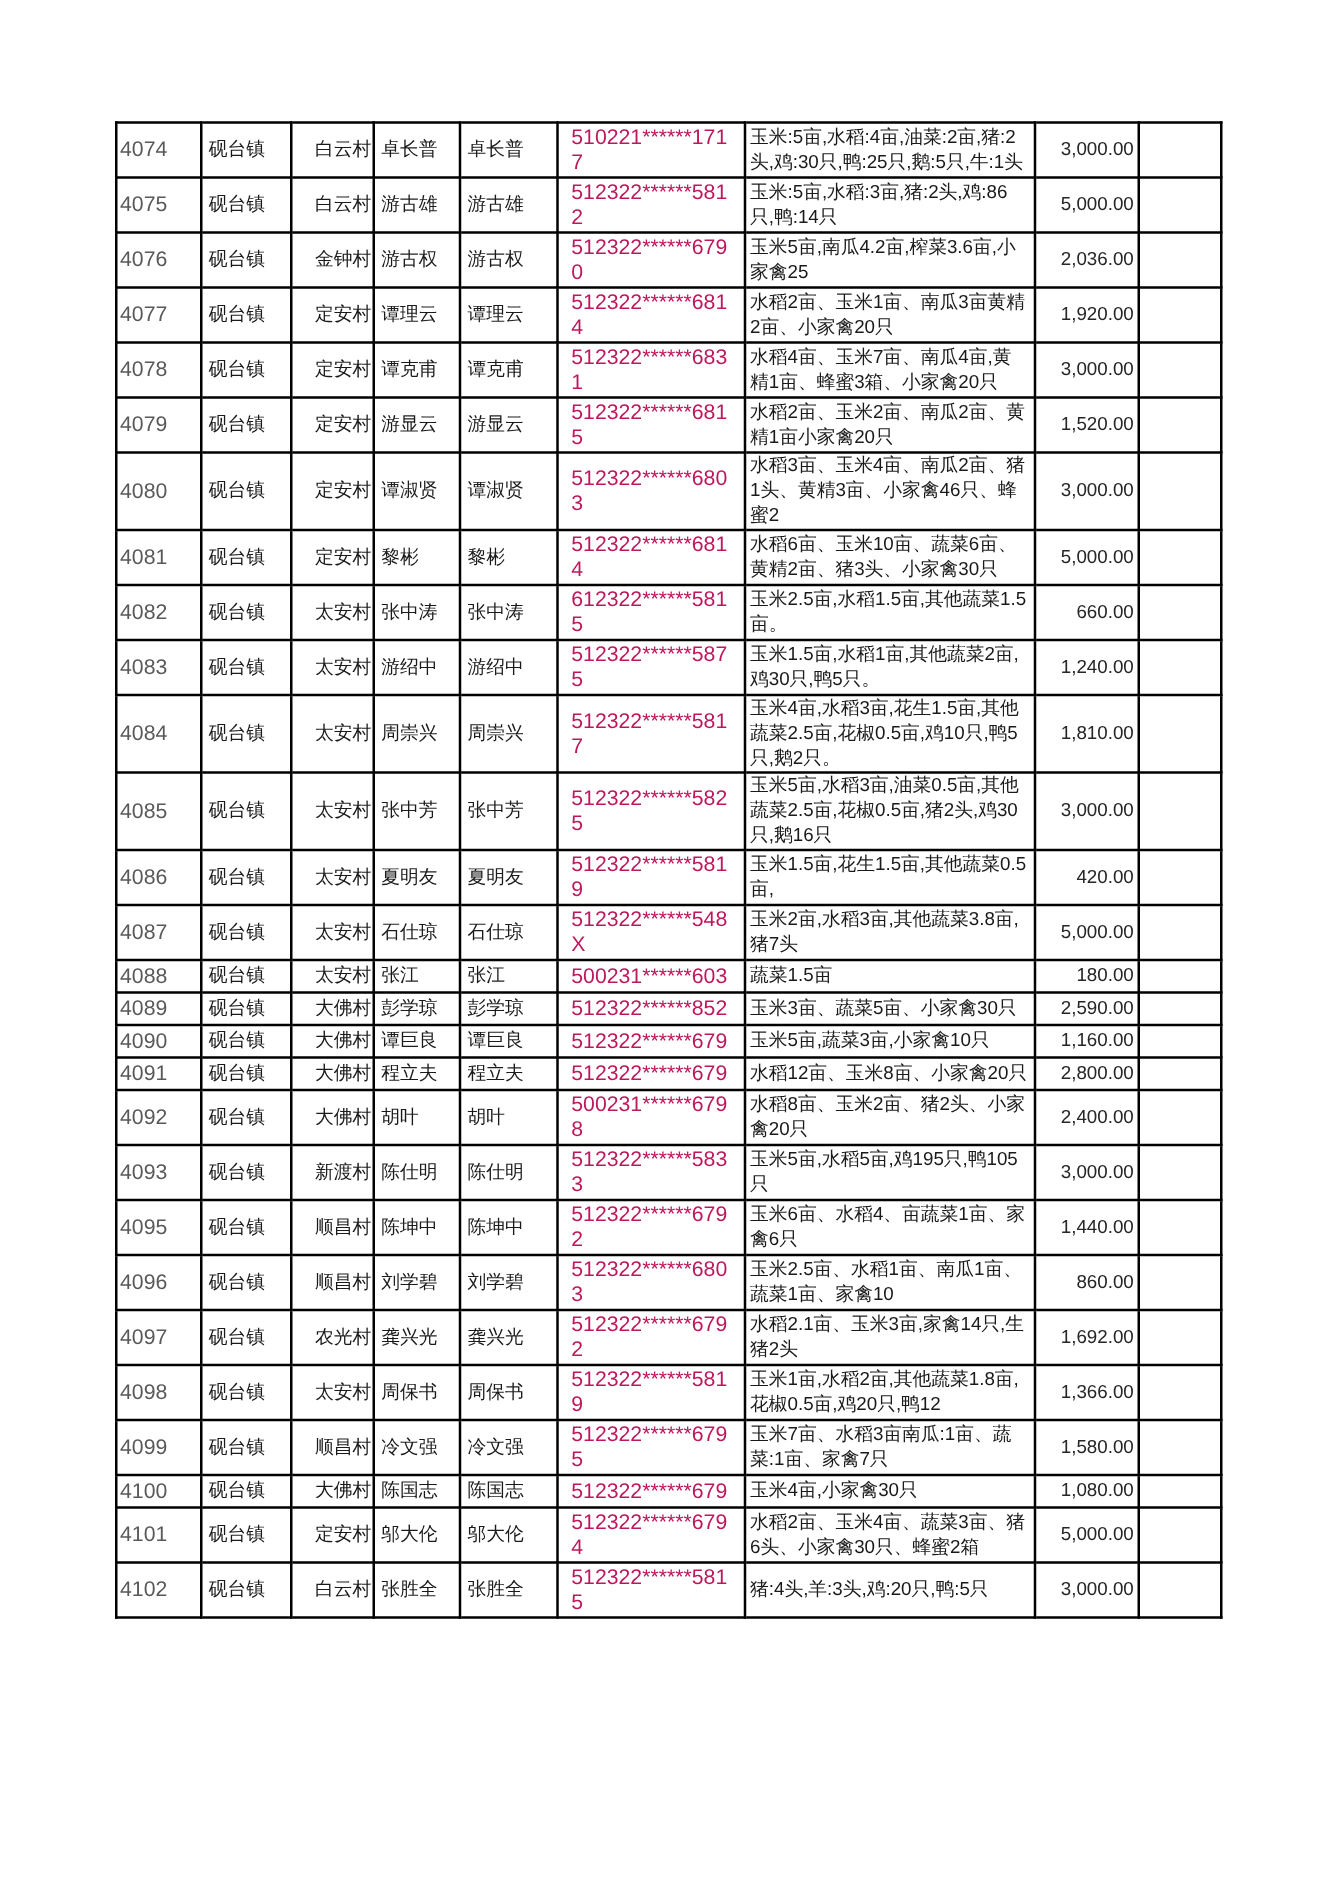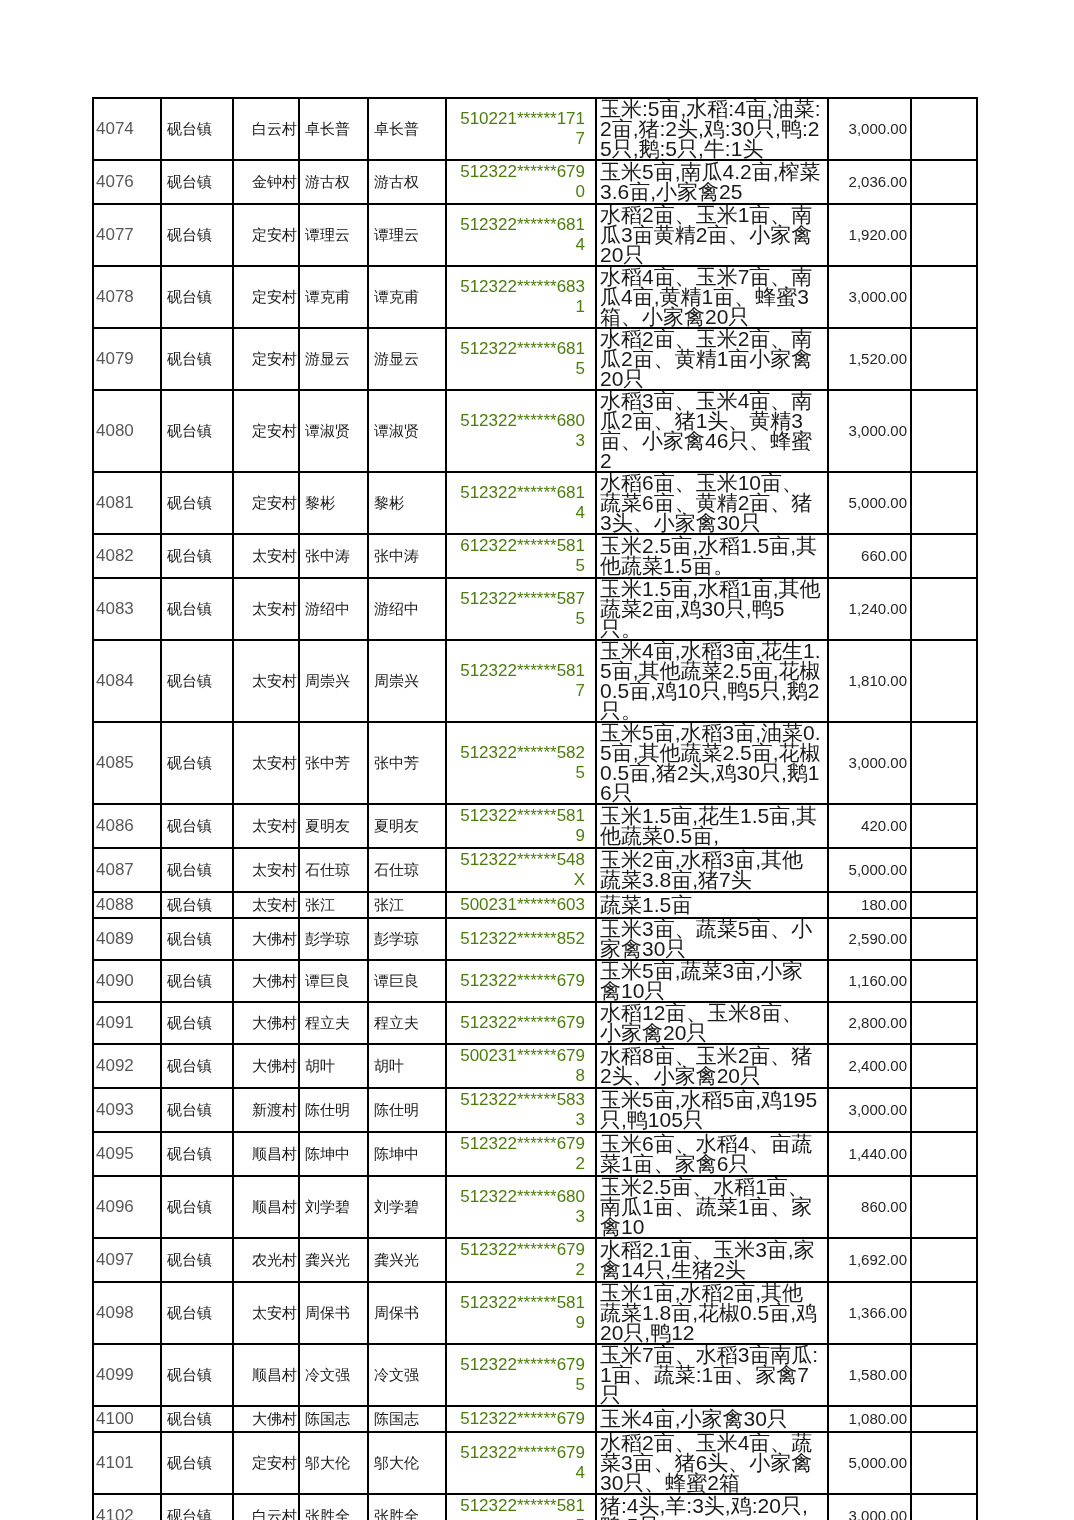--- a/index.html
+++ b/index.html
@@ -46,31 +46,31 @@
     padding: 2px 2px 2px 5px;
   }
   td.c-village {
     text-align: right;
     color: #1a1a1a;
     font-size: 15px;
     line-height: 20px;
     padding: 2px 1px 2px 2px;
   }
   td.c-id {
-    text-align: right;
-    color: #4d7c0f;
+    text-align: left;
+    color: #be185d;
     font-size: 17px;
     line-height: 20px;
     padding: 1px 10px;
     word-break: break-all;
   }
   td.c-items {
     text-align: left;
     color: #1a1a1a;
-    font-size: 21px;
+    font-size: 15px;
     line-height: 20px;
     padding: 0 3px;
     word-break: break-all;
   }
   td.c-amount {
     text-align: right;
     color: #262626;
     font-size: 15px;
     line-height: 20px;
     padding: 2px 3px 2px 1px;
@@ -101,20 +101,31 @@
     <td class="c-town">砚台镇</td>
     <td class="c-village">白云村</td>
     <td class="c-name">卓长普</td>
     <td class="c-payee">卓长普</td>
     <td class="c-id">510221******1717</td>
     <td class="c-items">玉米:5亩,水稻:4亩,油菜:2亩,猪:2头,鸡:30只,鸭:25只,鹅:5只,牛:1头</td>
     <td class="c-amount">3,000.00</td>
     <td class="c-note"></td>
   </tr>
         <tr>
+    <td class="c-no">4075</td>
+    <td class="c-town">砚台镇</td>
+    <td class="c-village">白云村</td>
+    <td class="c-name">游古雄</td>
+    <td class="c-payee">游古雄</td>
+    <td class="c-id">512322******5812</td>
+    <td class="c-items">玉米:5亩,水稻:3亩,猪:2头,鸡:86只,鸭:14只</td>
+    <td class="c-amount">5,000.00</td>
+    <td class="c-note"></td>
+  </tr>
+        <tr>
     <td class="c-no">4076</td>
     <td class="c-town">砚台镇</td>
     <td class="c-village">金钟村</td>
     <td class="c-name">游古权</td>
     <td class="c-payee">游古权</td>
     <td class="c-id">512322******6790</td>
     <td class="c-items">玉米5亩,南瓜4.2亩,榨菜3.6亩,小家禽25</td>
     <td class="c-amount">2,036.00</td>
     <td class="c-note"></td>
   </tr>

